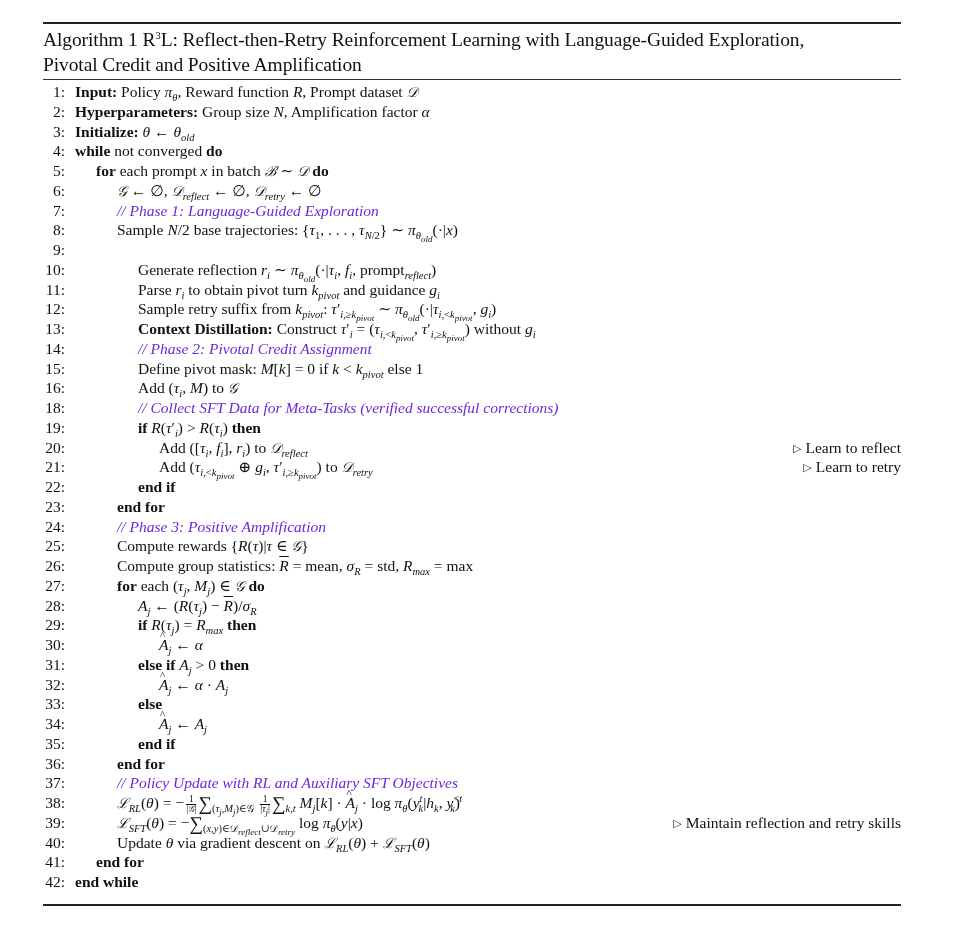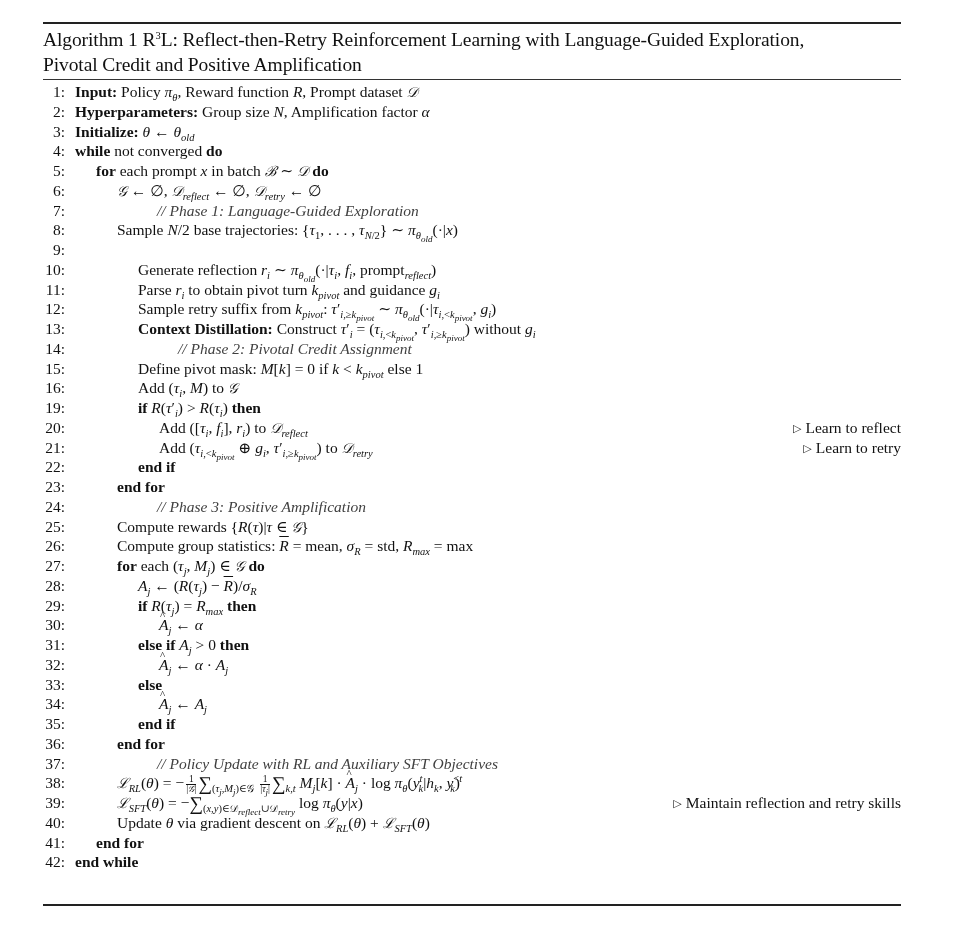--- a/index.html
+++ b/index.html
@@ -8,21 +8,21 @@
   .algo { position:absolute; left:43px; top:0; width:858px; }
   .rule-top { position:absolute; left:0; top:22px; width:858px; height:2px; background:#222; }
   .caption { position:absolute; left:0; top:27px; width:858px; font-size:19.5px; line-height:25px; letter-spacing:-0.1px; }
   .caption b { font-weight:normal; }
   .rule-mid { position:absolute; left:0; top:79px; width:858px; height:1px; background:#333; }
   .rule-bot { position:absolute; left:0; top:904px; width:858px; height:2px; background:#222; }
   .lines { position:absolute; left:0; top:82px; width:858px; }
   .line { position:relative; height:19.75px; font-size:15.5px; line-height:19.75px; white-space:nowrap; }
   .ln { position:absolute; left:0; width:22px; text-align:right; }
   .body { position:absolute; }
-  .cmt { color:#404040; font-style:italic;margin-left:40px; }
+  .cmt { color:#6d28d9; font-style:italic; }
   .rc { position:absolute; right:0; top:0; }
   .tri { font-size:11px; margin-right:4px; vertical-align:1px; }
   b { font-weight:bold; }
   i.m { font-style:italic; }
   sub, sup { font-size:10.5px; line-height:0; }
   sub.s2 { font-size:9px; }
   .cal { font-family:"DejaVu Serif",serif; font-style:italic; font-size:14px; }
   .frac { display:inline-block; vertical-align:middle; text-align:center; font-size:9.5px; line-height:9px; margin:0 2px; }
   .frac .n { display:block; border-bottom:1px solid #111; padding:0 1px; }
   .frac .d { display:block; }
@@ -102,20 +102,24 @@
     </div>
     <div class="line">
       <span class="ln">15:</span>
       <span class="body" style="left:95px">Define pivot mask: <i class="m">M</i>[<i class="m">k</i>] = 0 if <i class="m">k</i> &lt; <i class="m">k</i><sub><i>pivot</i></sub> else 1</span>
     </div>
     <div class="line">
       <span class="ln">16:</span>
       <span class="body" style="left:95px">Add (<i class="m">τ</i><sub><i>i</i></sub>, <i class="m">M</i>) to <span class="cal">𝒢</span></span>
     </div>
     <div class="line">
+      <span class="ln">18:</span>
+      <span class="body cmt" style="left:95px">// Collect SFT Data for Meta-Tasks (verified successful corrections)</span>
+    </div>
+    <div class="line">
       <span class="ln">19:</span>
       <span class="body" style="left:95px"><b>if</b> <i class="m">R</i>(<i class="m">τ</i>′<sub><i>i</i></sub>) &gt; <i class="m">R</i>(<i class="m">τ</i><sub><i>i</i></sub>) <b>then</b></span>
     </div>
     <div class="line">
       <span class="ln">20:</span>
       <span class="body" style="left:116px">Add ([<i class="m">τ</i><sub><i>i</i></sub>, <i class="m">f</i><sub><i>i</i></sub>], <i class="m">r</i><sub><i>i</i></sub>) to <span class="cal">𝒟</span><sub><i>reflect</i></sub></span>
       <span class="rc"><span class="tri">▷</span><span>Learn to reflect</span></span>
     </div>
     <div class="line">
       <span class="ln">21:</span>

